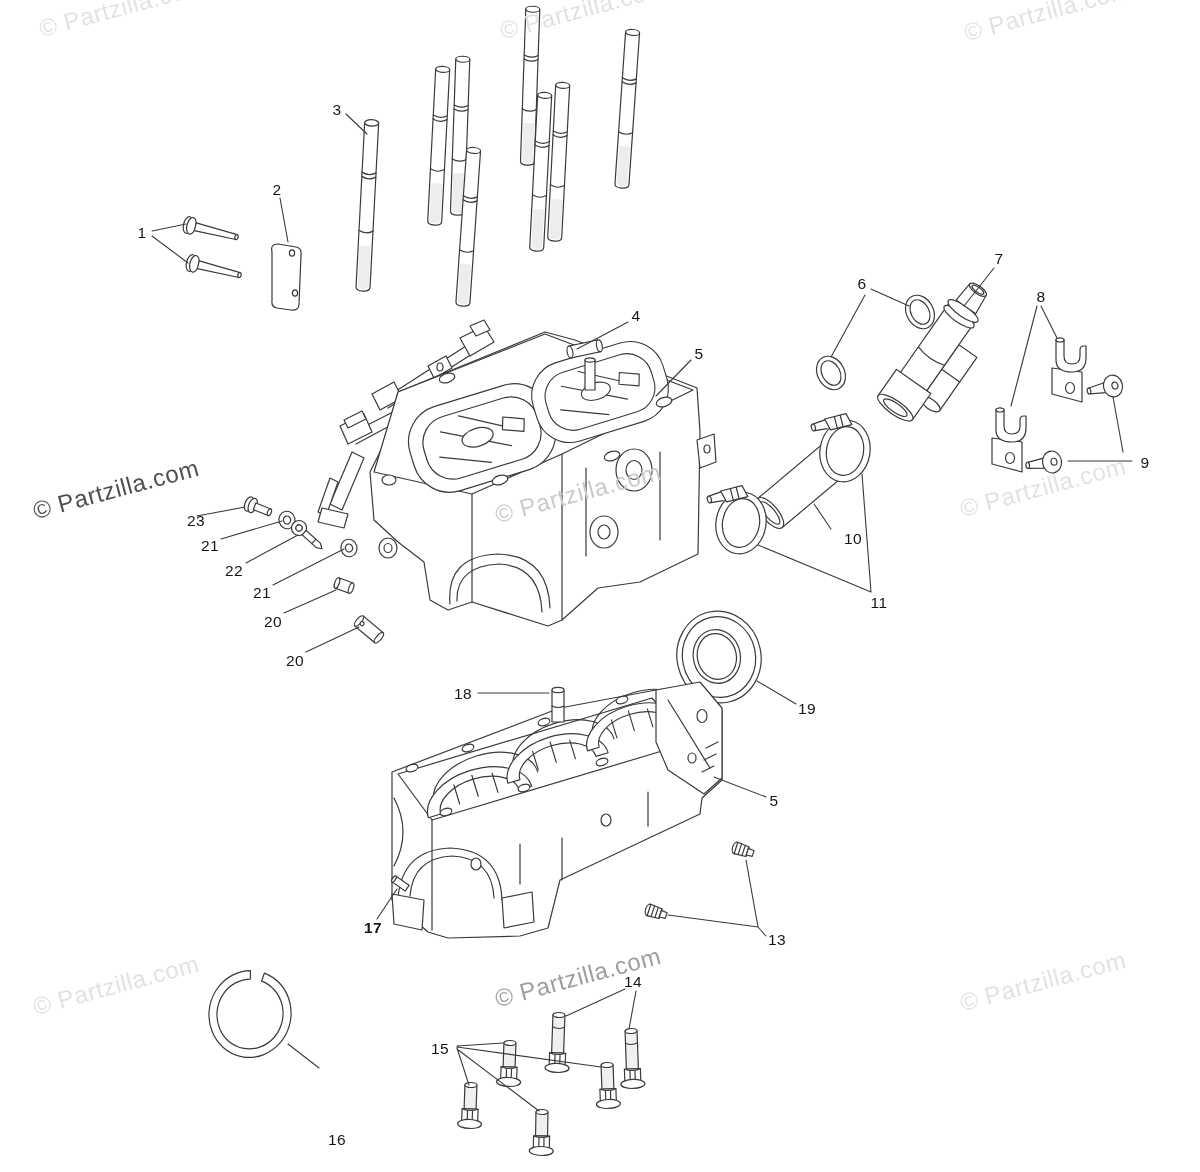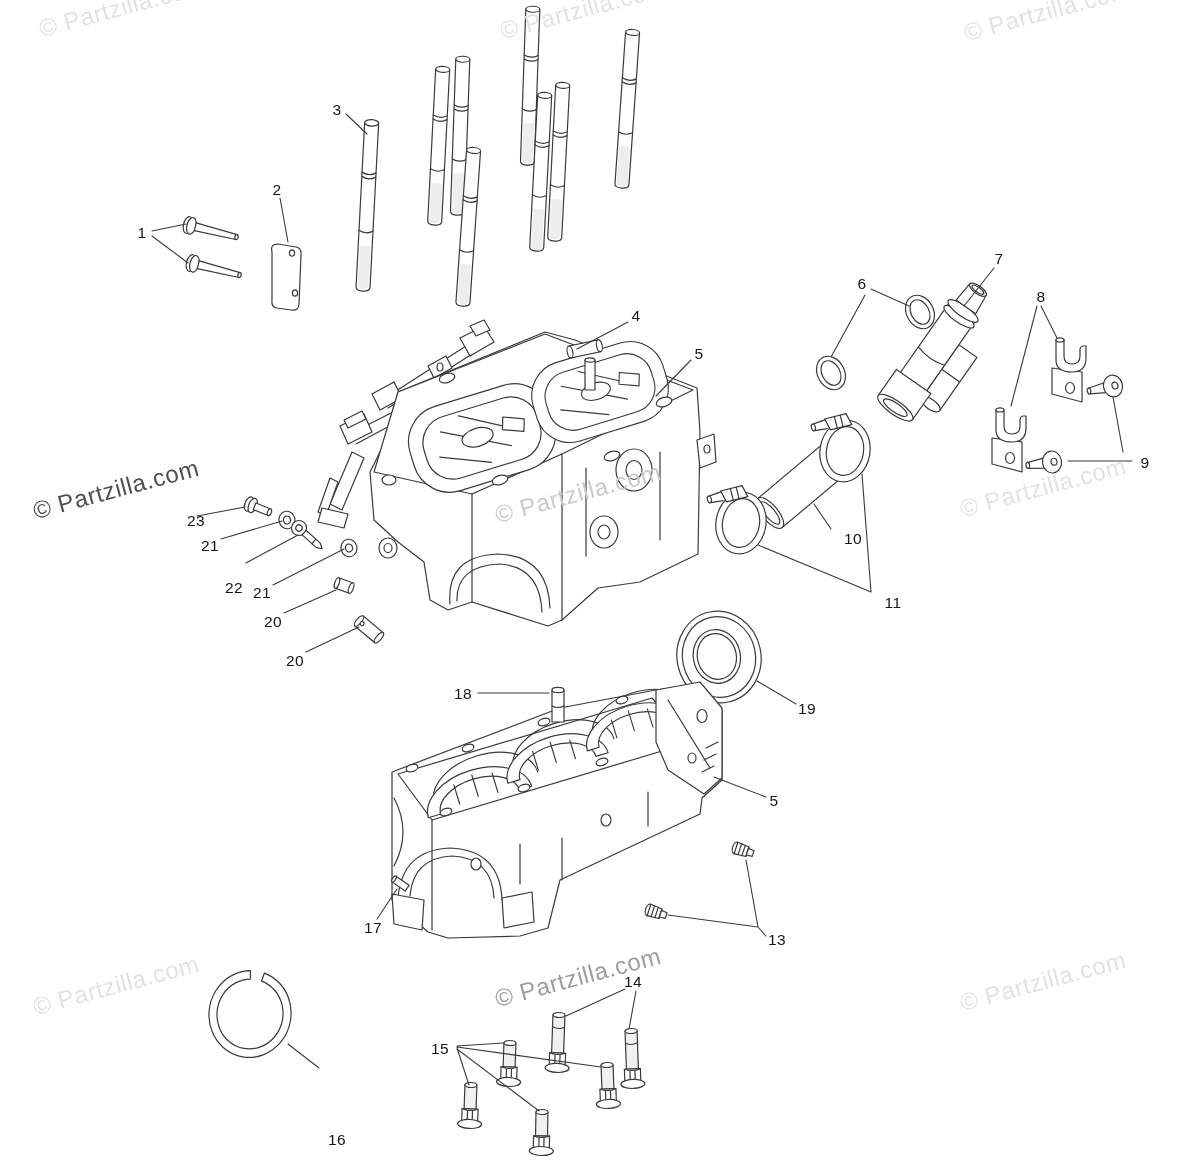--- a/index.html
+++ b/index.html
@@ -383,30 +383,30 @@
       <span class="callout" style="left: 142px; top: 233px;">1</span>
       <span class="callout" style="left: 277px; top: 190px;">2</span>
       <span class="callout" style="left: 337px; top: 110px;">3</span>
       <span class="callout" style="left: 636px; top: 316px;">4</span>
       <span class="callout" style="left: 699px; top: 354px;">5</span>
       <span class="callout" style="left: 862px; top: 284px;">6</span>
       <span class="callout" style="left: 999px; top: 259px;">7</span>
       <span class="callout" style="left: 1041px; top: 297px;">8</span>
       <span class="callout" style="left: 1145px; top: 463px;">9</span>
       <span class="callout" style="left: 841px; top: 539px; margin-left: 12px;">10</span>
-      <span class="callout" style="left: 879px; top: 603px; margin-left: 14px;">11</span>
+      <span class="callout" style="left: 879px; top: 603px;">11</span>
       <span class="callout" style="left: 807px; top: 709px;">19</span>
       <span class="callout" style="left: 774px; top: 801px;">5</span>
       <span class="callout" style="left: 777px; top: 940px;">13</span>
       <span class="callout" style="left: 633px; top: 982px;">14</span>
       <span class="callout" style="left: 440px; top: 1049px; text-align: center;">15</span>
       <span class="callout" style="left: 337px; top: 1140px;">16</span>
-      <span class="callout" style="left: 373px; top: 928px;">17</span>
+      <span class="callout" style="left: 373px; top: 928px; font-weight: bold;">17</span>
       <span class="callout" style="left: 463px; top: 694px;">18</span>
       <span class="callout" style="left: 295px; top: 661px;">20</span>
       <span class="callout" style="left: 273px; top: 622px;">20</span>
       <span class="callout" style="left: 210px; top: 546px;">21</span>
-      <span class="callout" style="left: 234px; top: 588px;">22</span>
+      <span class="callout" style="left: 234px; top: 571px;">22</span>
       <span class="callout" style="left: 262px; top: 593px;">21</span>
       <span class="callout" style="left: 196px; top: 521px;">23</span>
     </div>
 
 </div>
 
 </body></html>

